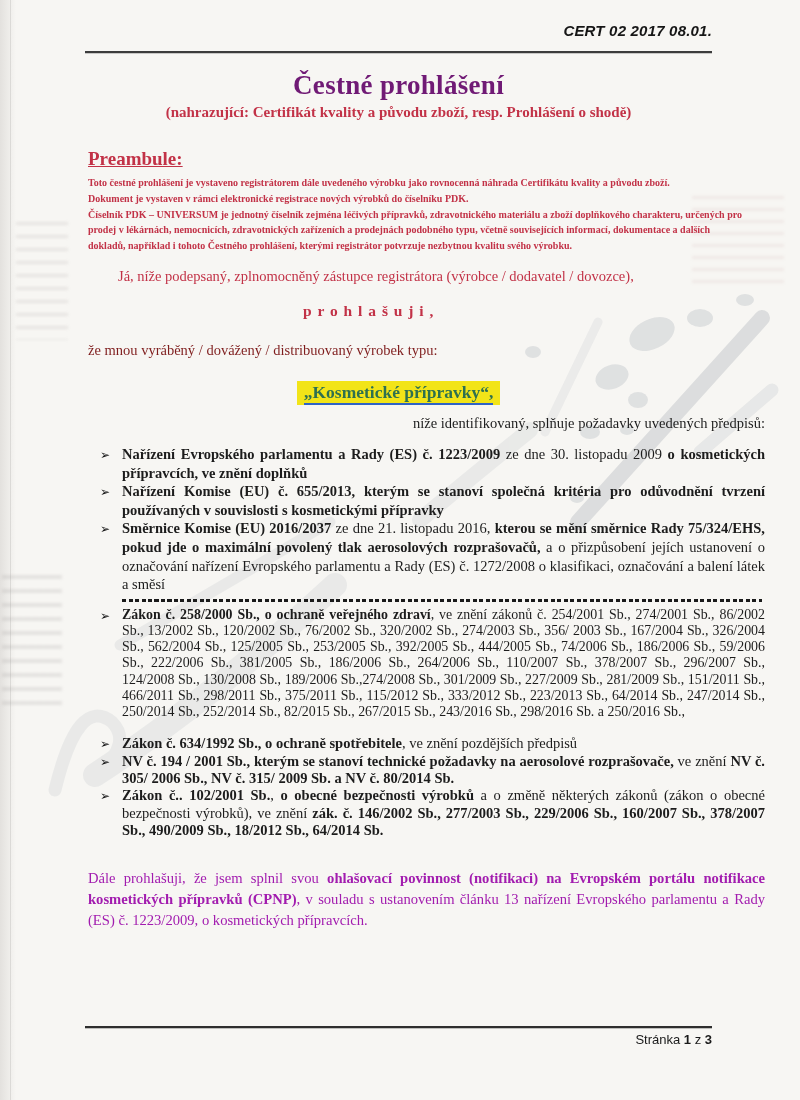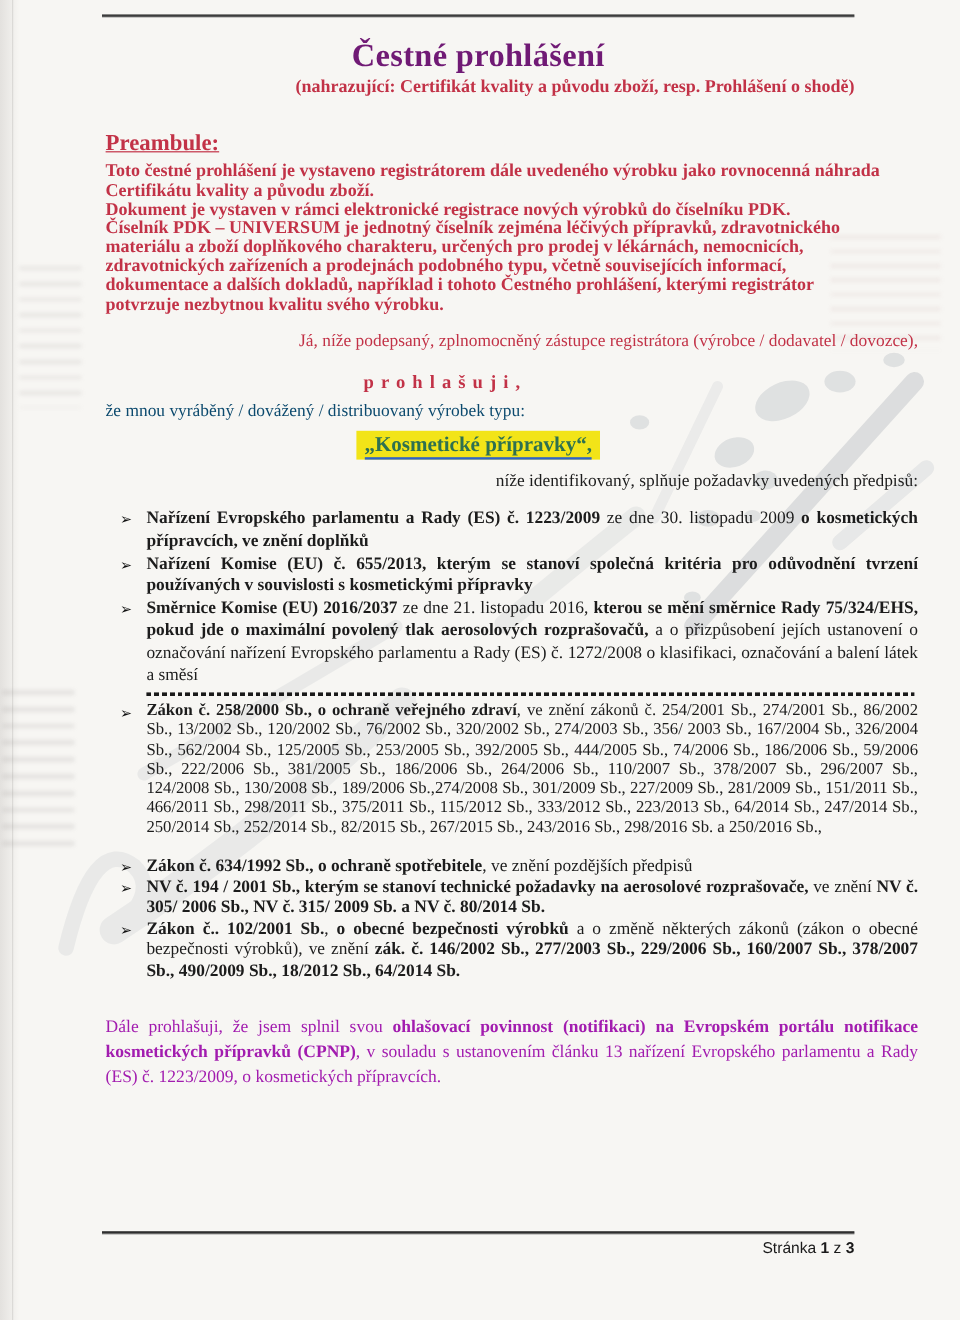--- a/index.html
+++ b/index.html
@@ -26,32 +26,32 @@
   
   .cert-ref { margin:22px 0 0 -3px; width:627px; text-align:right; padding-right:2px;
     font-family:"Liberation Sans", sans-serif; font-weight:bold; font-style:italic;
     font-size:15px; letter-spacing:.2px; color:#161616; }
   .header-rule { margin:12px 0 0 -3px; width:627px; height:2px; background:#3c3c3c;
     box-shadow:0 1px 0 rgba(60,60,60,.25); }
 
   .center-col { margin-left:-3px; width:627px; text-align:center; }
   h1.doc-title { margin:17px 0 0 0; font-size:27px; line-height:30px; color:#701a75;
     font-weight:bold; letter-spacing:.3px; }
-  .doc-subtitle { margin-top:4px; font-size:15px; font-weight:bold; color:#c23247;text-align:right; }
+  .doc-subtitle { margin-top:4px; font-size:15px; font-weight:bold; color:#c23247; }
 
   .preamble-head { margin:27px 0 0 0; font-size:19px; font-weight:bold; color:#c23247;text-decoration:underline; }
-  .preamble p { margin:0; width:655px; font-size:15px; font-weight:bold;
+  .preamble p { margin:0; width:655px; font-size:10px; font-weight:bold;
     line-height:15.8px; color:#c23247; }
   .preamble { margin-top:5px; }
 
-  .decl-intro { margin:14px 0 0 30px; font-size:14.5px; color:#c23247;text-align:right; }
+  .decl-intro { margin:14px 0 0 30px; font-size:14.5px; color:#c23247; }
   .decl-verb { margin:17px 0 0 215px; font-size:15.5px; font-weight:bold;
     letter-spacing:1px; color:#c23247; }
-  .decl-product-intro { margin:7px 0 0 0; font-size:14.5px; color:#0c4a6e; }
-  .highlight-row { margin-top:7px; }
+  .decl-product-intro { margin:22px 0 0 0; font-size:14.5px; color:#7f1d1d; }
+  .highlight-row { margin-top:22px; }
   .product-type { display:inline-block; background:#f2e418; padding:1px 7px 2px 7px; }
   .product-type span { font-size:17.5px; font-weight:bold; color:#2e7050;
     border-bottom:2px solid #2f63c5; padding-bottom:1px; }
   .decl-outro { margin:10px 0 0 0; font-size:14.5px; color:#1c1c1c;text-align:right; }
 
   
   ul.regs { list-style:none; margin:13px 0 0 0; padding:0; }
   ul.regs li { position:relative; padding-left:34px; margin:0; text-align:justify;
     font-size:14.5px; line-height:18.6px; }
   ul.regs li .mk { position:absolute; left:12px; top:1px; font-size:12px;
@@ -101,20 +101,21 @@
     <g opacity="0.30" stroke="#caced1" fill="none" stroke-linecap="round">
       <path d="M 95 775 Q 210 700 335 585" stroke-width="24"></path>
       <path d="M 55 790 Q 78 695 112 722 Q 132 742 100 772" stroke-width="13"></path>
       <path d="M 120 645 Q 230 582 330 522" stroke-width="11"></path>
       <path d="M 420 520 Q 480 470 530 430" stroke-width="16"></path>
     </g>
   </svg>
 
   <div class="content">
 
+    <div class="cert-ref">CERT 02 2017 08.01.</div>
     <div class="header-rule"></div>
 
     <div class="center-col">
       <h1 class="doc-title">Čestné prohlášení</h1>
       <div class="doc-subtitle">(nahrazující: Certifikát kvality a původu zboží, resp. Prohlášení o shodě)</div>
     </div>
 
     <div class="preamble-head">Preambule:</div>
     <div class="preamble">
       <p>Toto čestné prohlášení je vystaveno registrátorem dále uvedeného výrobku jako rovnocenná náhrada Certifikátu kvality a původu zboží.</p>

